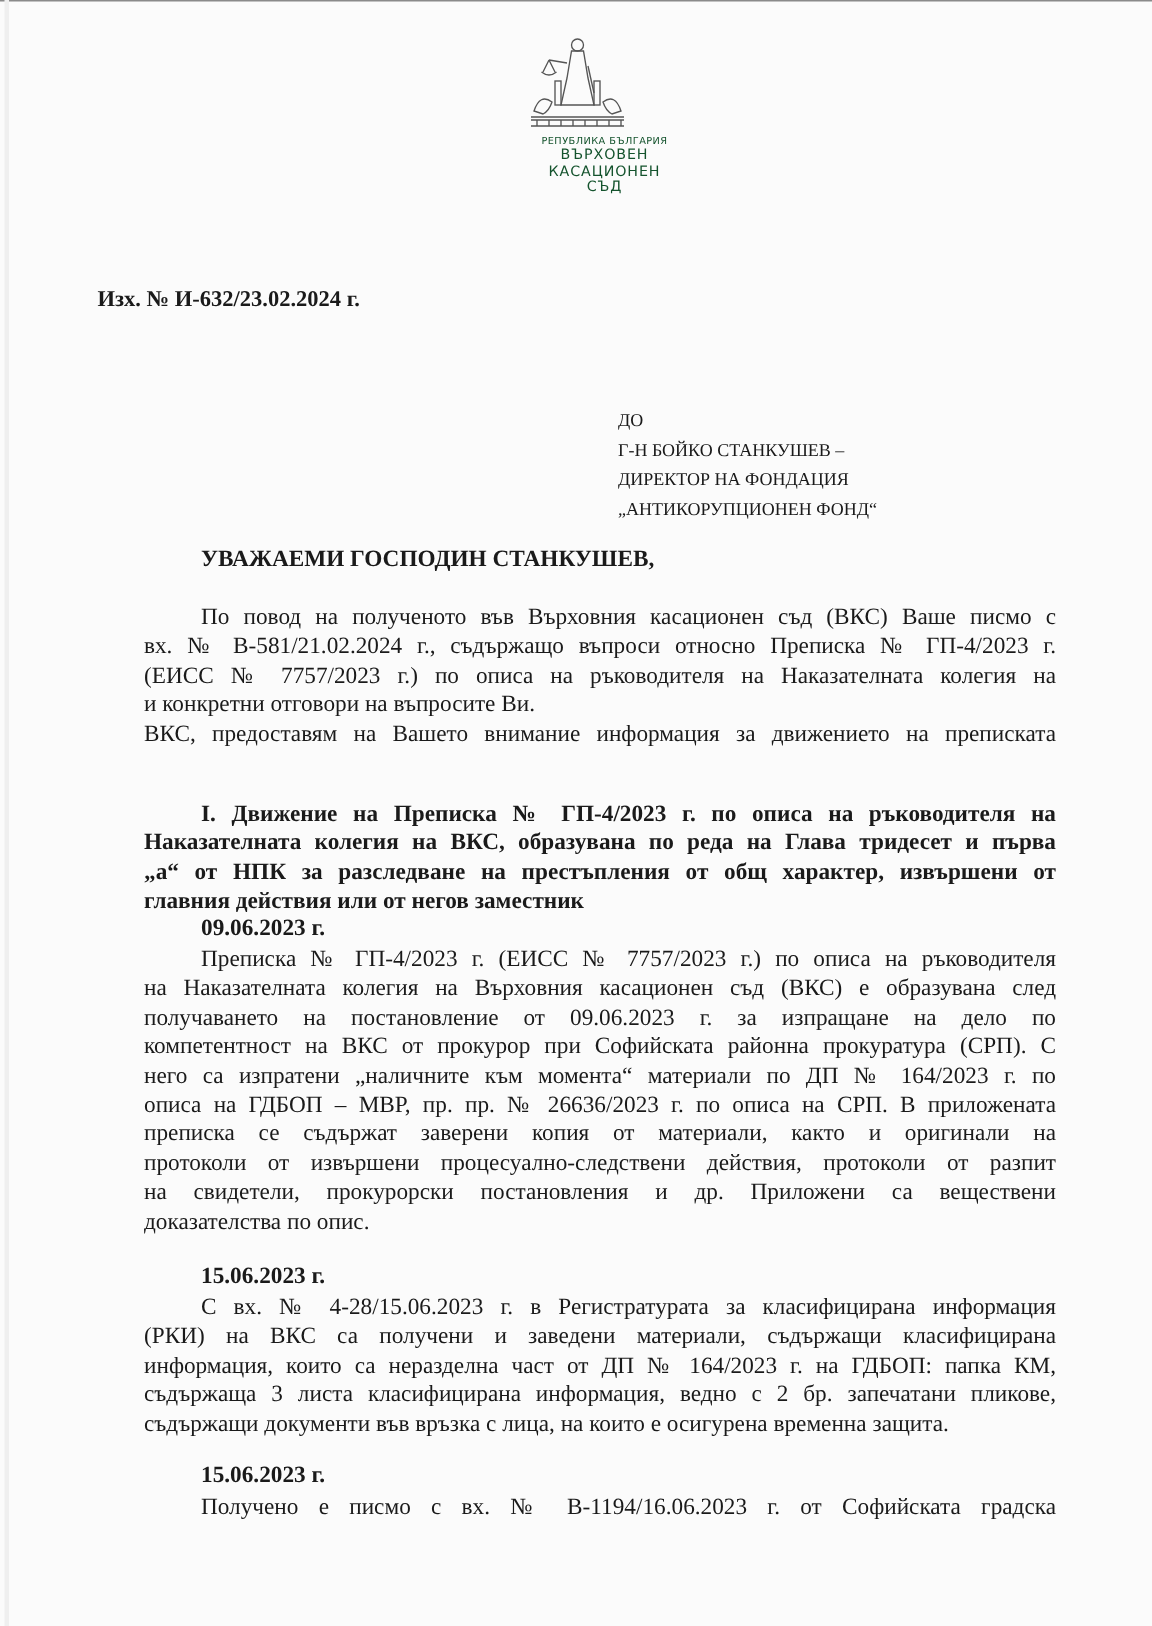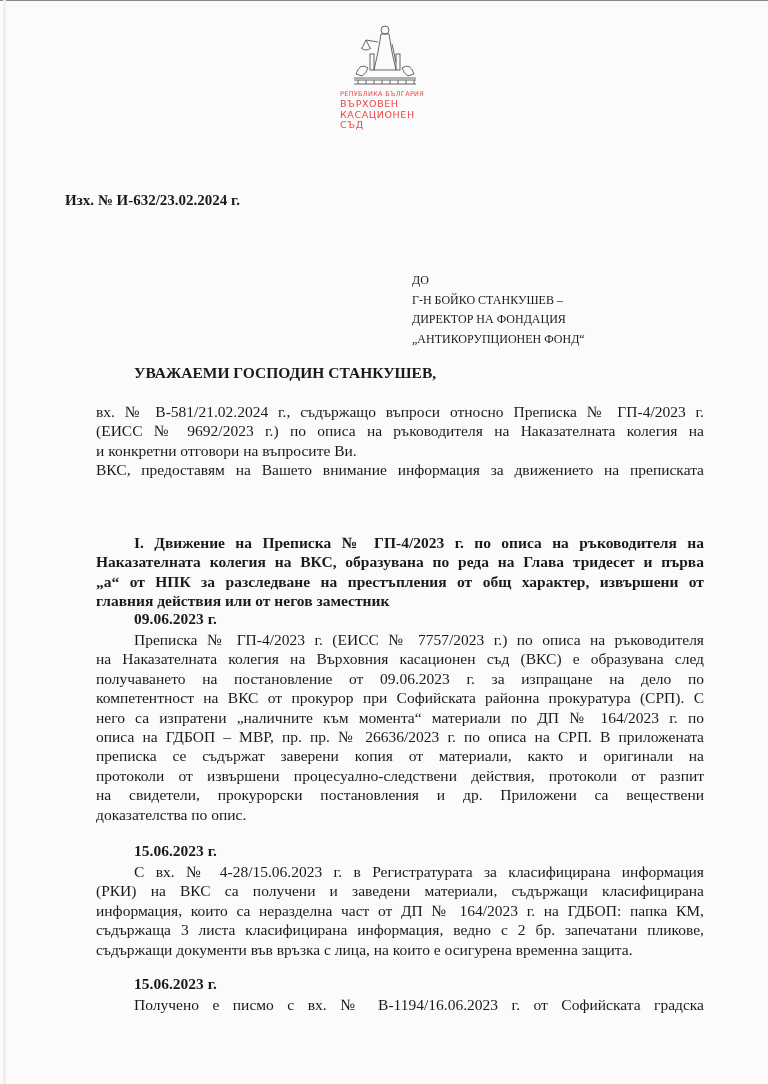--- a/index.html
+++ b/index.html
@@ -9,22 +9,22 @@
     font-family: "Liberation Serif", serif;
     color: #1a1a1a;
     position: relative;
   }
   .page-edge { position: absolute; left: 0; top: 0; width: 768px; height: 1px; background: #8a8a8a; }
   .page-left { position: absolute; left: 3px; top: 0; width: 3px; height: 1084px; background: #efefef; }
   .emblem {
     position: absolute; left: 352px; top: 22px; width: 66px; height: 66px;
   }
   .court {
-    position: absolute; left: 340px; top: 90px; width: 110px; 
-    font-family: "DejaVu Sans", sans-serif; color: #ef4444;
+    position: absolute; left: 348px; top: 90px; width: 110px; text-align: center;
+    font-family: "DejaVu Sans", sans-serif; color: #14532d;
   }
   .court .rep { font-size: 6.5px; letter-spacing: 0.3px; line-height: 9px; }
   .court .nm { font-size: 9.5px; letter-spacing: 0.6px; line-height: 10.5px; }
   .outref {
     position: absolute; left: 65px; top: 192px;
     font-weight: bold; font-size: 15px;
   }
   .addr {
     position: absolute; left: 412px; top: 252px;
     font-weight: normal; font-size: 12px; line-height: 19.5px; margin-top: 19px;
@@ -79,22 +79,23 @@
 <div class="addr">
   <div>ДО</div>
   <div>Г-Н БОЙКО СТАНКУШЕВ –</div>
   <div>ДИРЕКТОР НА ФОНДАЦИЯ</div>
   <div>„АНТИКОРУПЦИОНЕН ФОНД“</div>
 </div>
 
 <div class="salutation">УВАЖАЕМИ ГОСПОДИН СТАНКУШЕВ,</div>
 
 <div class="body-text" style="top:402px;">
+  <span class="ln ind">По повод на полученото във Върховния касационен съд (ВКС) Ваше писмо с</span>
   <span class="ln">вх. № В-581/21.02.2024 г., съдържащо въпроси относно Преписка № ГП-4/2023 г.</span>
-  <span class="ln">(ЕИСС № 9692/2023 г.) по описа на ръководителя на Наказателната колегия на</span>
+  <span class="ln">(ЕИСС № 7757/2023 г.) по описа на ръководителя на Наказателната колегия на</span>
   <span class="ln last">и конкретни отговори на въпросите Ви.</span>
   <span class="ln">ВКС, предоставям на Вашето внимание информация за движението на преписката</span>
 </div>
 
 <div class="body-text bold" style="top:533px;">
   <span class="ln ind">I. Движение на Преписка № ГП-4/2023 г. по описа на ръководителя на</span>
   <span class="ln">Наказателната колегия на ВКС, образувана по реда на Глава тридесет и първа</span>
   <span class="ln">„а“ от НПК за разследване на престъпления от общ характер, извършени от</span>
   <span class="ln last">главния действия или от негов заместник</span>
 </div>

